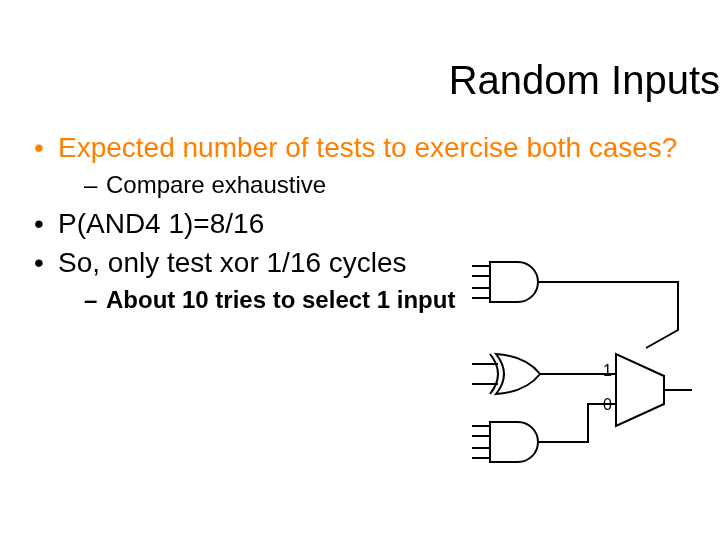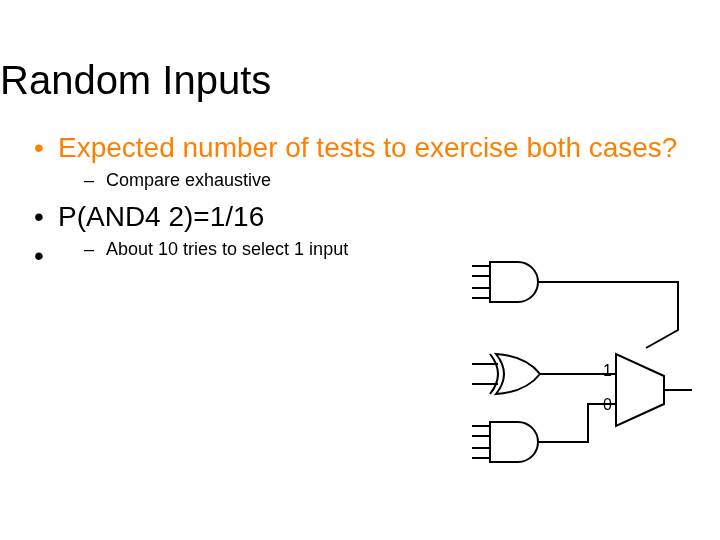--- a/index.html
+++ b/index.html
@@ -1,26 +1,26 @@
 <!DOCTYPE html>
 <html><head>
 <meta charset="utf-8">
 <style>
   * { margin: 0; padding: 0; box-sizing: border-box; }
   html, body { width: 720px; height: 540px; background: #fff; font-family: Arial, Helvetica, sans-serif; overflow: hidden; }
   .slide { position: relative; width: 720px; height: 540px; padding: 0; }
-  .title { text-align: left; font-size: 40px; color: #000; margin-top: 58px; margin-bottom: 28px; font-weight: 400; }
+  .title { text-align: right; font-size: 40px; color: #000; margin-top: 58px; margin-bottom: 28px; font-weight: 400; }
   .content { padding-left: 30px; padding-right: 18px; }
   ul.lv1 { list-style: none; }
   ul.lv1 > li { position: relative; padding-left: 28px; font-size: 28px; color: #ff7f00; line-height: 1.18; margin-bottom: 6px; }
   ul.lv1 > li::before { content: "•"; position: absolute; left: 4px; top: 0; color: #ff7f00; font-size: 28px; }
   ul.lv1 > li.black { color: #000; }
   ul.lv1 > li.black::before { color: #000; }
   ul.lv2 { list-style: none; margin-top: 6px; margin-bottom: 8px; }
-  ul.lv2 > li { position: relative; padding-left: 48px; font-size: 18px; color: #000; line-height: 1.22; margin-bottom: 4px; }
+  ul.lv2 > li { position: relative; padding-left: 48px; font-size: 24px; color: #000; line-height: 1.22; margin-bottom: 4px; }
   ul.lv2 > li::before { content: "–"; position: absolute; left: 26px; top: 0; color: #000; }
   .diagram { position: absolute; right: 22px; top: 196px; width: 230px; height: 220px; }
 </style>
 </head>
 <body>
 
 <div class="slide">
 
   <h1 class="title">Random Inputs</h1>
 
@@ -28,25 +28,26 @@
     <ul class="lv1">
       <li>
         <span>Expected number of tests to exercise both cases?</span>
         <ul class="lv2">
           <li>
             <span>Compare exhaustive</span>
           </li>
         </ul>
       </li>
       <li class="black">
-        <span>P(AND4 2)=1/16</span>
+        <span>P(AND4 1)=8/16</span>
       </li>
       <li class="black">
+        <span>So, only test xor 1/16 cycles</span>
         <ul class="lv2">
-          <li style="padding-right:240px;">
+          <li style="padding-right:240px;font-weight:bold;">
             <span>About 10 tries to select 1 input</span>
           </li>
         </ul>
       </li>
     </ul>
   </div>
 
   <svg class="diagram" viewBox="0 0 230 220">
 
     <g>

